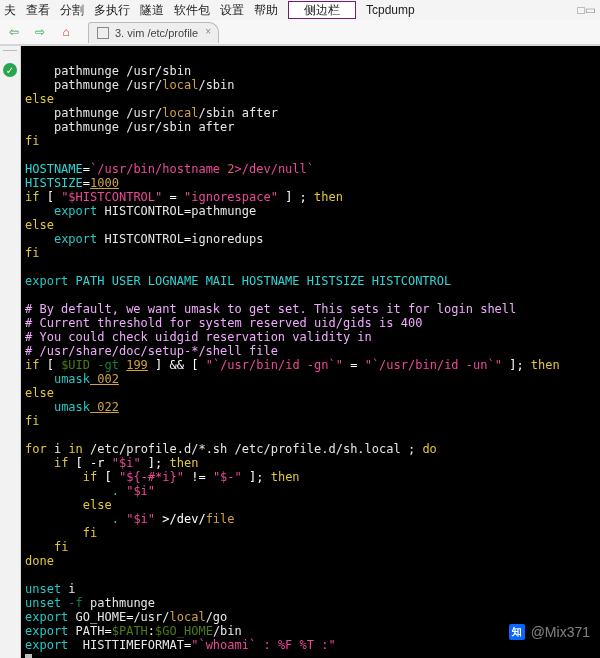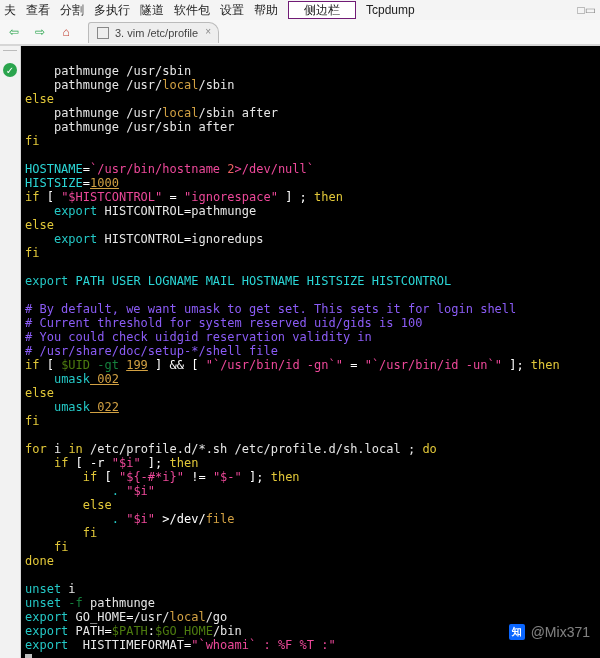--- a/index.html
+++ b/index.html
@@ -118,21 +118,21 @@
   }
 
   
   .c-cmd   { color: #24c8c6; }  
   .c-path  { color: #e6e6e6; }  
   .c-opt   { color: #15803d; }  
   .c-str   { color: #ec4899; }  
   .c-num   { color: #d2a143; text-decoration: underline; }  
   .c-var   { color: #4d7c0f; }  
   .c-kw    { color: #e2c839; }  
-  .c-cmt   { color: #8b5cf6; }  
+  .c-cmt   { color: #f0abfc; }  
   .c-teal2 { color: #2bd6d6; }
   .c-red   { color: #e86060; }
   .c-white { color: #ffffff; }
   .c-local { color: #d2a143; }
 
   .cursor {
     display: inline-block;
     width: 7px; height: 12px;
     background: #bfbfbf;
     vertical-align: text-bottom;
@@ -207,21 +207,21 @@
 <span class="c-teal2">HISTSIZE</span><span class="c-white">=</span><span class="c-num">1000</span>
 <span class="c-kw">if</span><span class="c-white"> [ </span><span class="c-str">"$HISTCONTROL"</span><span class="c-white"> = </span><span class="c-str">"ignorespace"</span><span class="c-white"> ] ; </span><span class="c-kw">then</span>
     <span class="c-cmd">export</span><span class="c-path"> HISTCONTROL</span><span class="c-white">=</span><span class="c-path">pathmunge</span>
 <span class="c-kw">else</span>
     <span class="c-cmd">export</span><span class="c-path"> HISTCONTROL</span><span class="c-white">=</span><span class="c-path">ignoredups</span>
 <span class="c-kw">fi</span>
 
 <span class="c-cmd">export</span><span class="c-teal2"> PATH USER LOGNAME MAIL HOSTNAME HISTSIZE HISTCONTROL</span>
 
 <span class="c-cmt"># By default, we want umask to get set. This sets it for login shell</span>
-<span class="c-cmt"># Current threshold for system reserved uid/gids is 100</span>
+<span class="c-cmt"># Current threshold for system reserved uid/gids is 400</span>
 <span class="c-cmt"># You could check uidgid reservation validity in</span>
 <span class="c-cmt"># /usr/share/doc/setup-*/shell file</span>
 <span class="c-kw">if</span><span class="c-white"> [ </span><span class="c-var">$UID</span><span class="c-opt"> -gt </span><span class="c-num">199</span><span class="c-white"> ] </span><span class="c-white">&amp;&amp;</span><span class="c-white"> [ </span><span class="c-str">"`/usr/bin/id -gn`"</span><span class="c-white"> = </span><span class="c-str">"`/usr/bin/id -un`"</span><span class="c-white"> ]; </span><span class="c-kw">then</span>
     <span class="c-cmd">umask</span><span class="c-num"> 002</span>
 <span class="c-kw">else</span>
     <span class="c-cmd">umask</span><span class="c-num"> 022</span>
 <span class="c-kw">fi</span>
 
 <span class="c-kw">for</span><span class="c-path"> i </span><span class="c-kw">in</span><span class="c-path"> /etc/profile.d/*.sh /etc/profile.d/sh.local ; </span><span class="c-kw">do</span>
     <span class="c-kw">if</span><span class="c-white"> [ -r </span><span class="c-str">"$i"</span><span class="c-white"> ]; </span><span class="c-kw">then</span>

